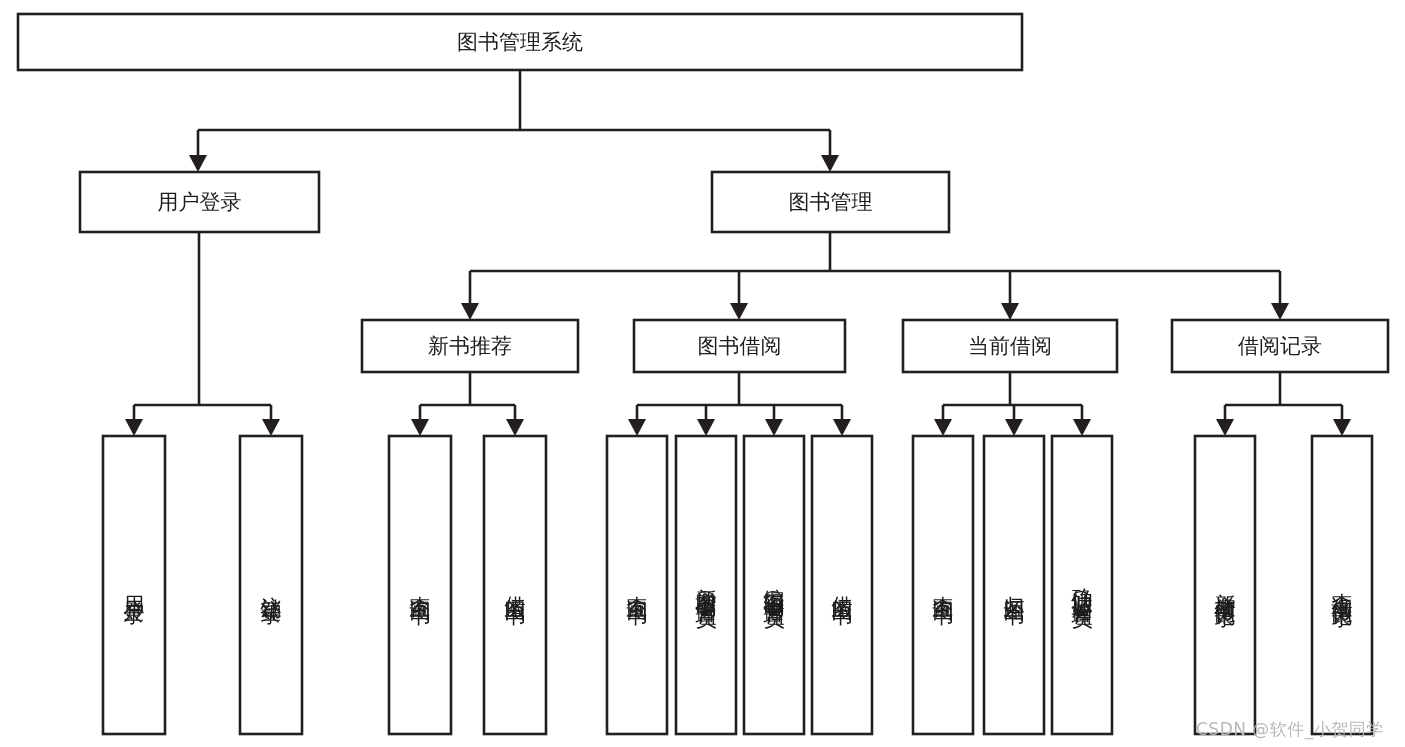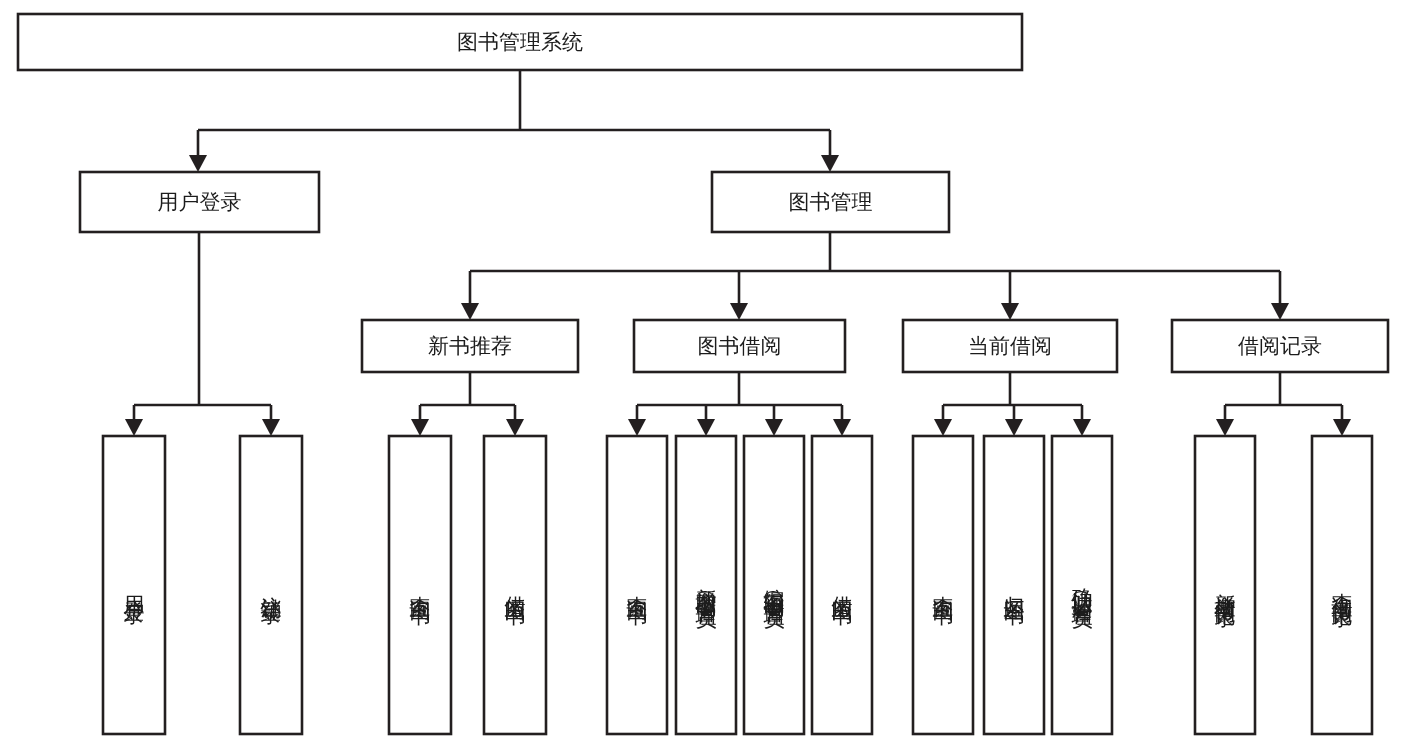--- a/index.html
+++ b/index.html
@@ -271,13 +271,14 @@
         <g>
           <rect x="1195" y="436" width="60" height="298" class="node-box"></rect>
           <text x="1225" y="585" class="node-label-v">新增借阅记录</text>
         </g>
         <g>
           <rect x="1312" y="436" width="60" height="298" class="node-box"></rect>
           <text x="1342" y="585" class="node-label-v">查询借阅记录</text>
         </g>
       </g>
   </svg>
+  <div class="watermark" style="left: 1196px; top: 718px;">CSDN @软件_小贺同学</div>
 </div>
 
 </body></html>

